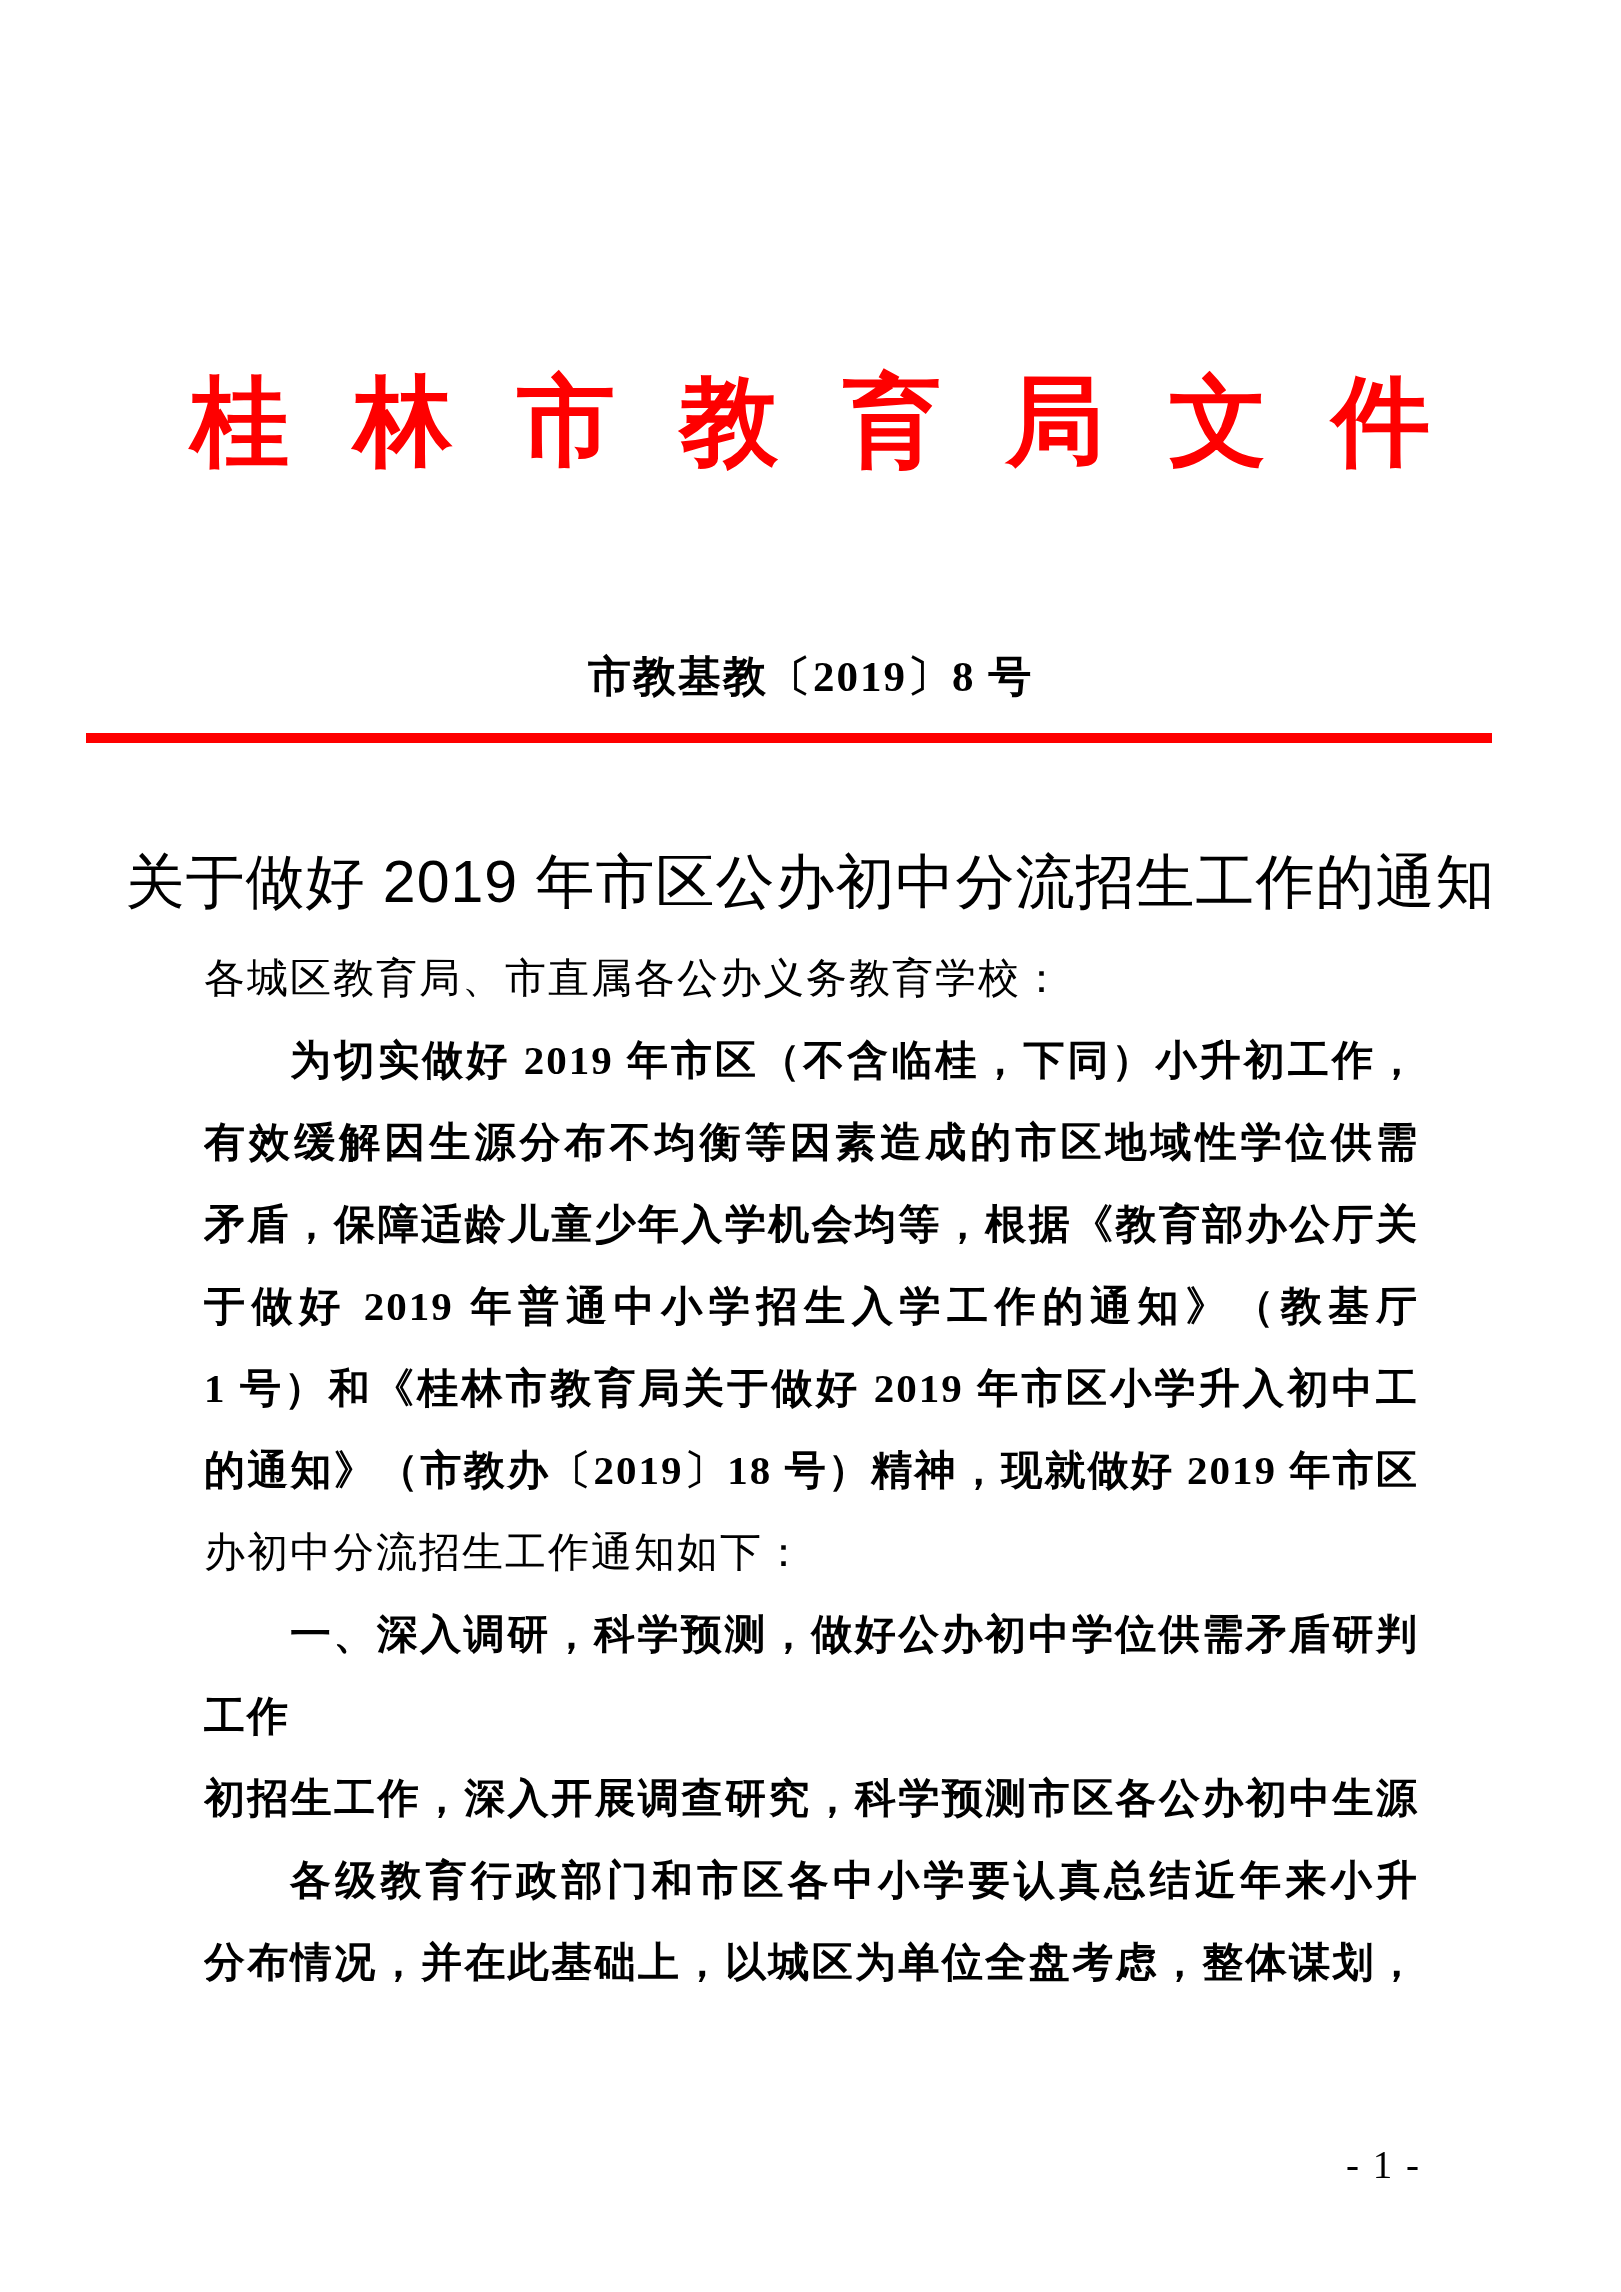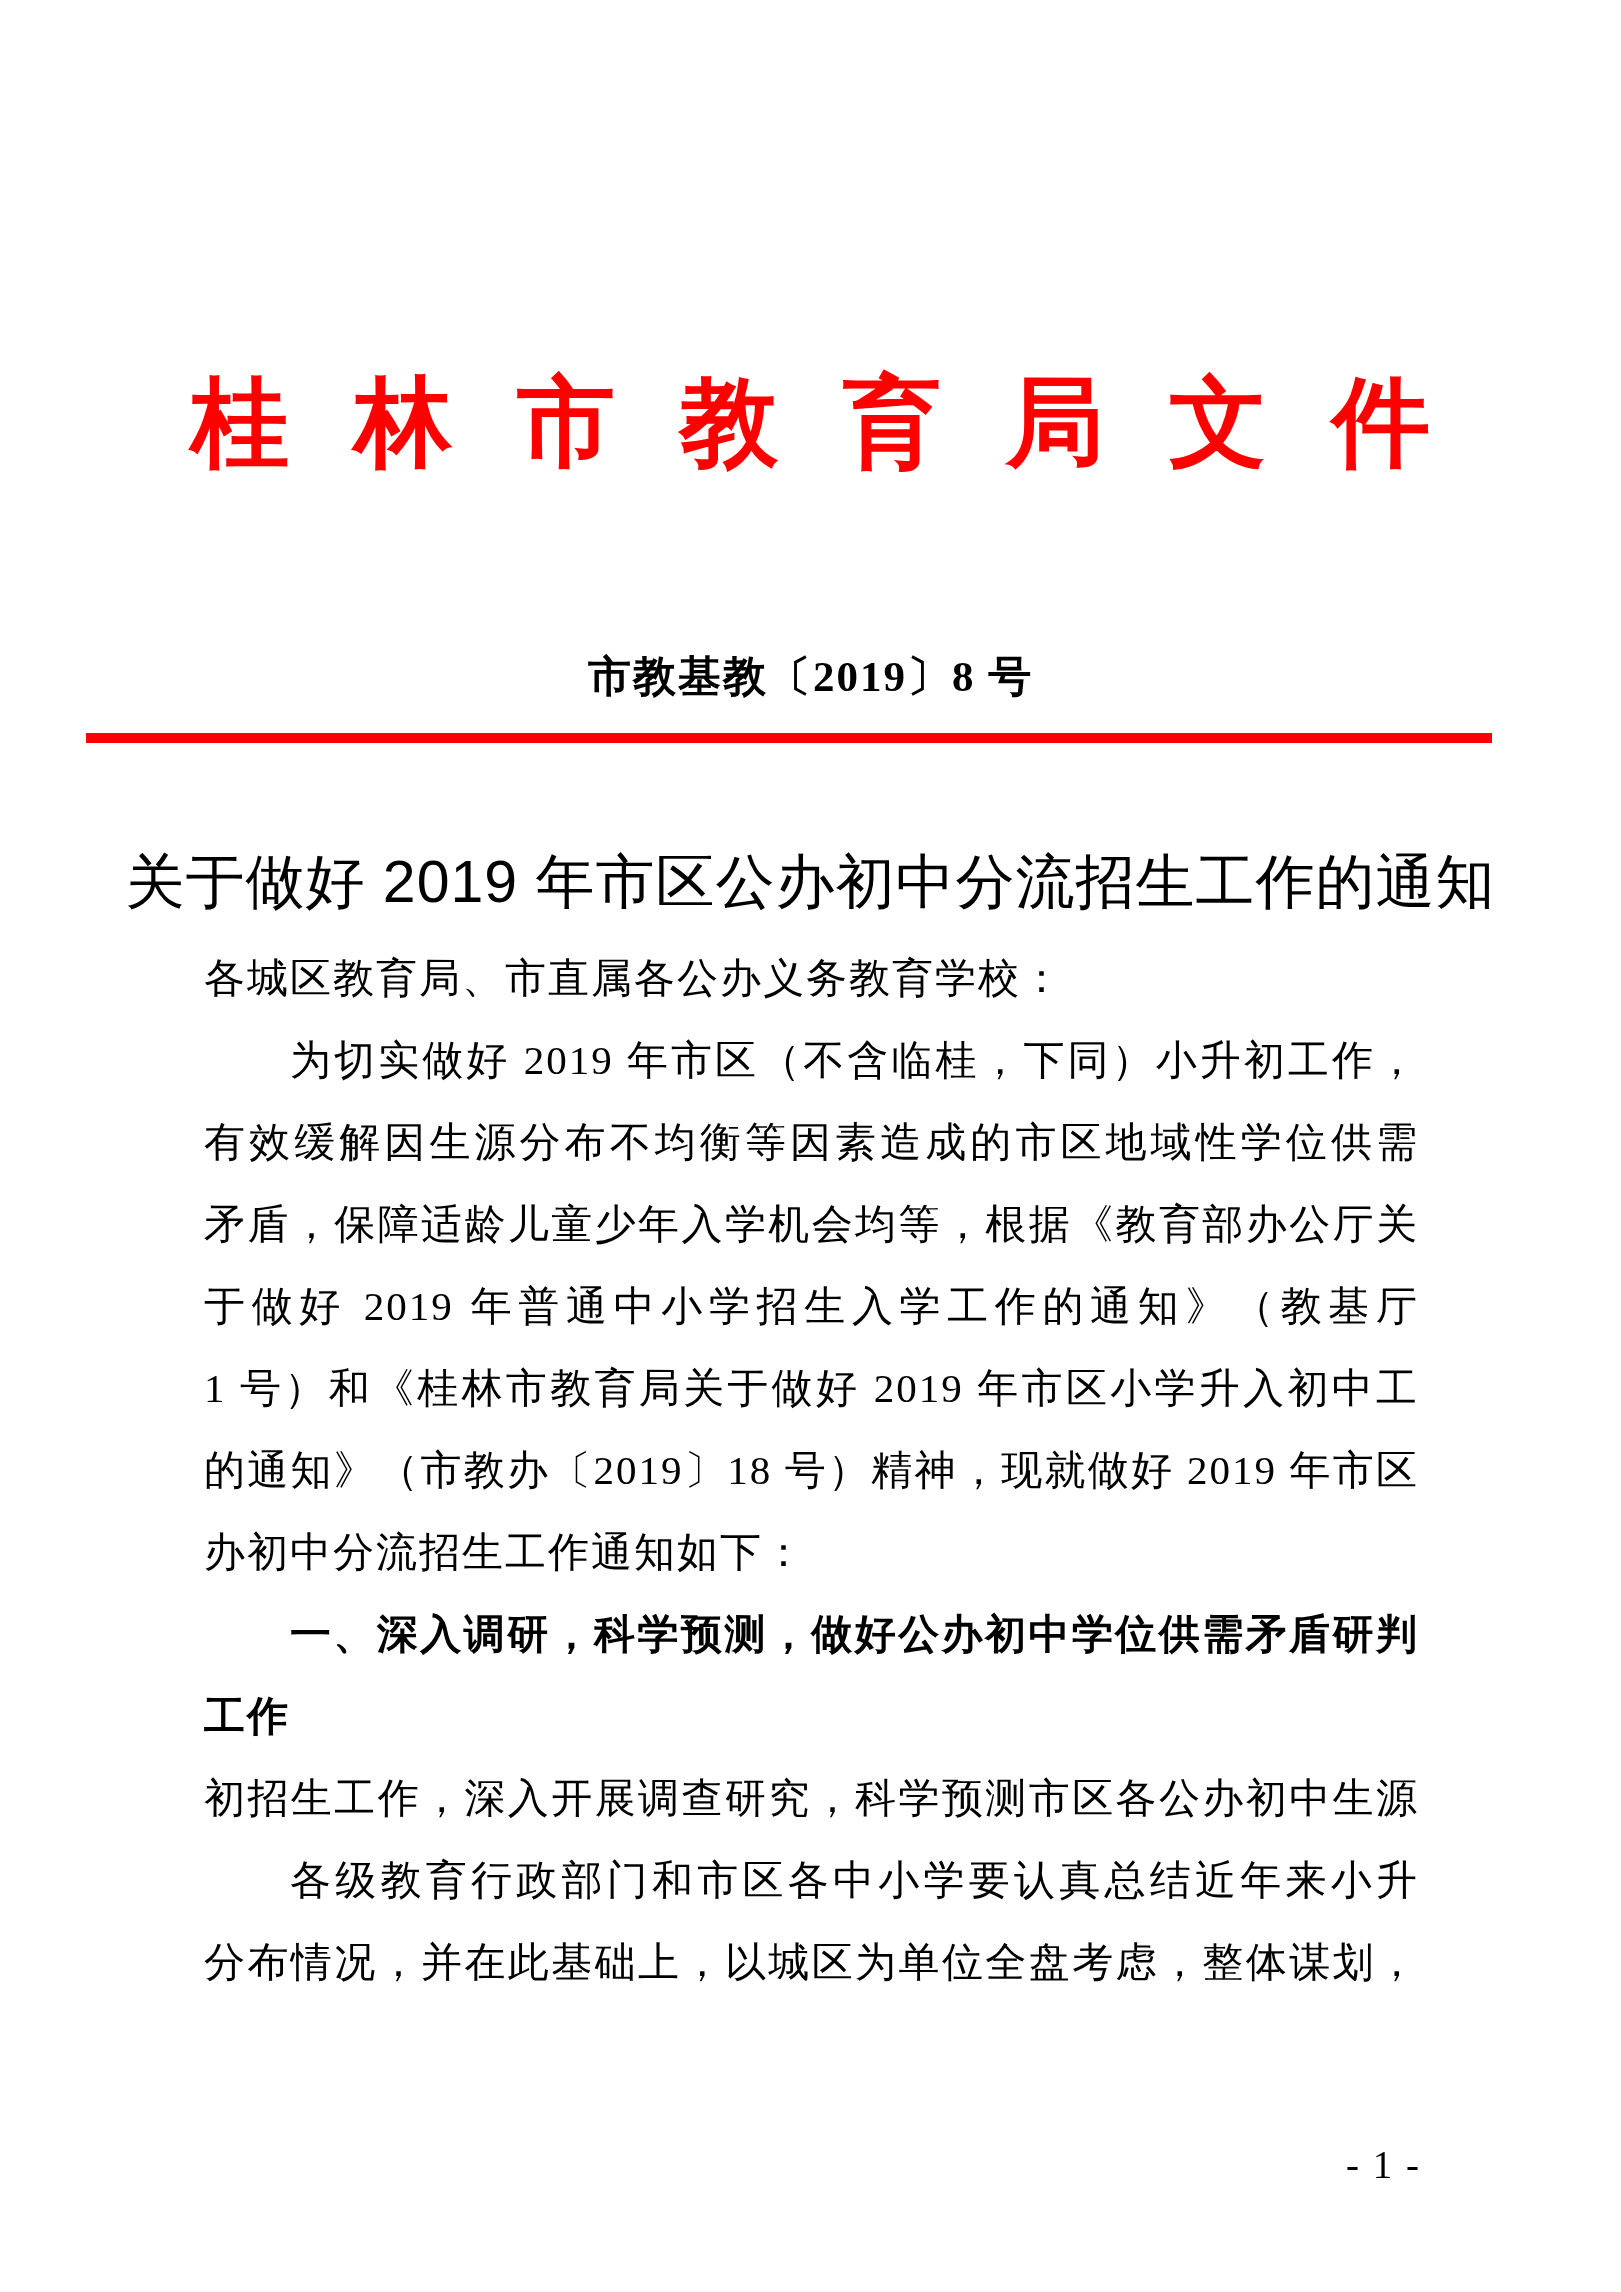--- a/index.html
+++ b/index.html
@@ -15,21 +15,21 @@
     overflow: hidden;
     font-family: "Liberation Serif", "DejaVu Serif", serif;
     color: #000000;
   }
   .red-header {
     position: absolute;
     top: 367px;
     left: 0;
     right: 0;
     text-align: center;
-    font-family: Liberation Sans, sans-serif;
+    font-family: Liberation Serif, serif;
     font-weight: 700;
     font-size: 98px;
     line-height: 110px;
     color: #fe0000;
     letter-spacing: 65px;
     text-indent: 65px;
     white-space: nowrap;
   }
   .doc-number {
     position: absolute;
@@ -76,20 +76,21 @@
     line-height: 82px;
     font-size: 41px;
     letter-spacing: 2px;
     overflow: hidden;
     white-space: normal;
   }
   .line.stretch {
     text-align: justify;
     text-align-last: justify;
     text-justify: inter-character;
+    font-weight: bold;
   }
   .line.plain {
     text-align: left;
     text-align-last: left;
   }
   .line.indent {
     text-indent: 86px;
   }
   .line.heading {
     font-family: "Liberation Sans", "DejaVu Sans", sans-serif;

